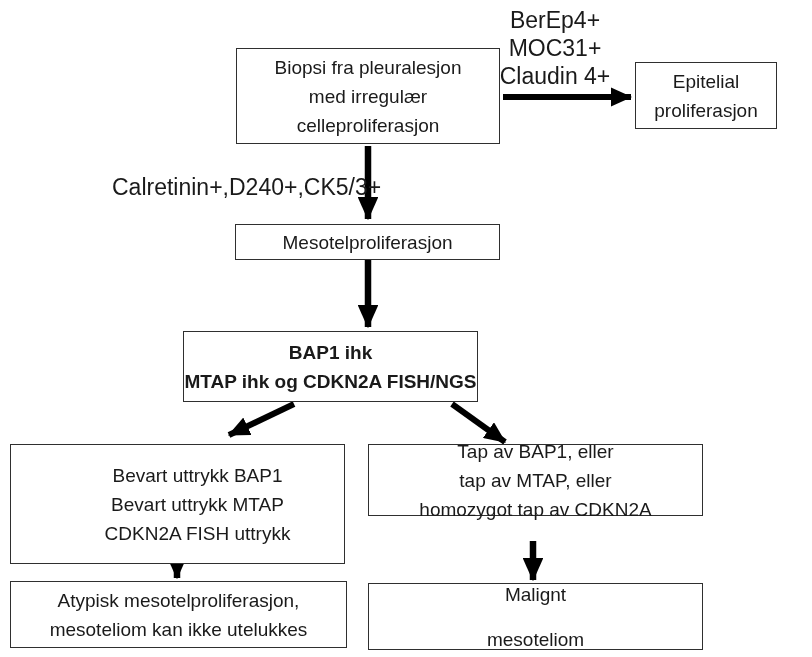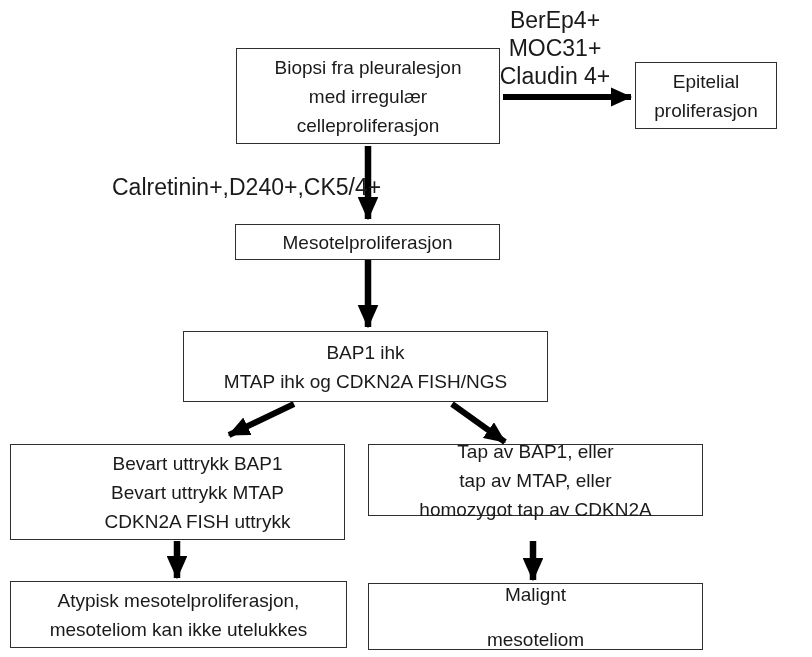--- a/index.html
+++ b/index.html
@@ -41,22 +41,22 @@
   #arrow-layer {
     position: absolute;
     left: 0;
     top: 0;
     z-index: 1;
   }
   
   #box-biopsi    { left: 236px; top: 48px;  width: 264px; height: 96px; }
   #box-epitelial { left: 635px; top: 62px;  width: 142px; height: 67px; }
   #box-mesotel   { left: 235px; top: 224px; width: 265px; height: 36px; }
-  #box-bap1      { left: 183px; top: 331px; width: 365px; height: 71px; }
-  #box-bevart    { left: 10px;  top: 444px; width: 335px; height: 96px; padding-left: 40px; }
+  #box-bap1      { left: 183px; top: 331px; width: 295px; height: 71px; font-weight: bold; }
+  #box-bevart    { left: 10px;  top: 444px; width: 335px; height: 120px; padding-left: 40px; }
   #box-tap       { left: 368px; top: 444px; width: 335px; height: 72px; justify-content: center; }
   #box-atypisk   { left: 10px;  top: 581px; width: 337px; height: 67px; }
   #box-malignt   { left: 368px; top: 583px; width: 335px; height: 67px; gap: 16px; }
   
   #label-epitelial-markers { left: 480px; top: 6px; width: 150px; }
   #label-mesotel-markers   { left: 112px; top: 173px; }
 </style>
 </head>
 <body>
 
@@ -118,15 +118,15 @@
     <div>Malignt</div>
     <div>mesoteliom</div>
   </div>
 
   <div class="arrow-label centered" id="label-epitelial-markers">
     <div>BerEp4+</div>
     <div>MOC31+</div>
     <div>Claudin 4+</div>
   </div>
 
-  <div class="arrow-label" id="label-mesotel-markers">Calretinin+,D240+,CK5/4+</div>
+  <div class="arrow-label" id="label-mesotel-markers">Calretinin+,D240+,CK5/3+</div>
 
 </div>
 
 </body></html>

